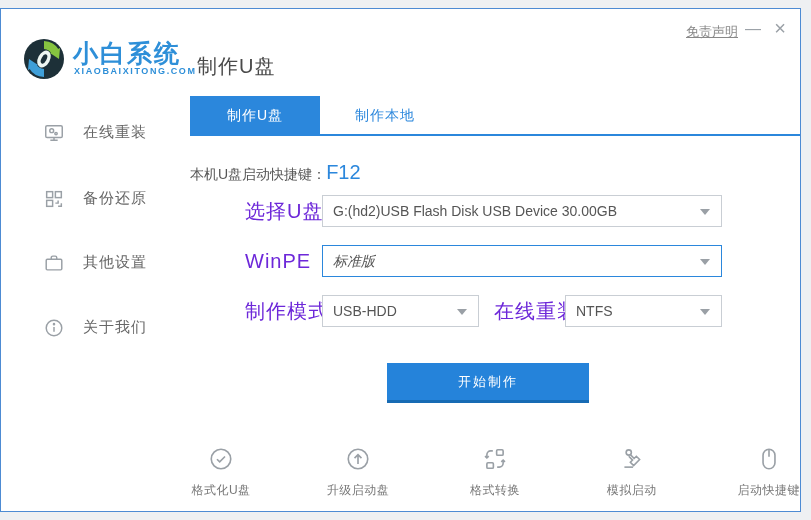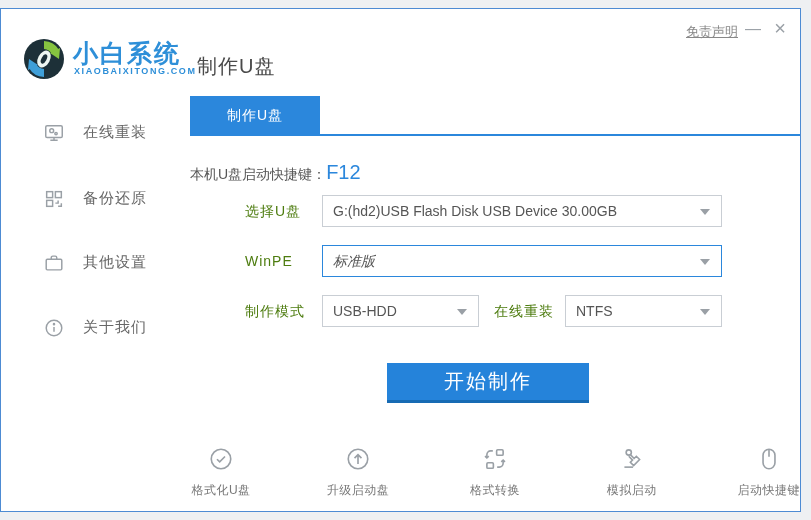--- a/index.html
+++ b/index.html
@@ -53,21 +53,21 @@
     border-bottom:2px solid #2b87dc; display:flex;
   }
   .tab { width:130px; line-height:38px; text-align:center; font-size:14px; color:#2b87dc; cursor:pointer; letter-spacing:1px; }
   .tab.active { background:#2b87dc; color:#fff; }
   
   .hotkey-line {
     position:absolute; left:189px; right:0; top:152px; text-align:left;
     font-size:14px; color:#555;
   }
   .hotkey-line .key { font-size:20px; color:#2b87dc; }
-  .f-label { position:absolute; font-size:14px; color:#4d7c0f; line-height:32px; letter-spacing:1px; }
+  .f-label { position:absolute; font-size:20px; color:#6d28d9; line-height:32px; letter-spacing:1px; }
   .dropdown {
     position:absolute; height:32px; background:#fff; border:1px solid #c9ced4;
     font-size:14px; color:#555; line-height:30px; padding-left:10px; cursor:pointer;
     white-space:nowrap; overflow:hidden;
   }
   .dropdown.blue { border-color:#2b87dc; }
   .dropdown .chev {
     position:absolute; right:11px; top:13px; width:0; height:0;
     border-left:5px solid transparent; border-right:5px solid transparent;
     border-top:6px solid #9aa0a6;
@@ -76,21 +76,21 @@
   .dd-usb    { left:321px; top:186px; width:400px; }
   .lab-winpe { left:244px; top:236px; }
   .dd-winpe  { left:321px; top:236px; width:400px;font-style:italic; }
   .lab-mode  { left:244px; top:286px; }
   .dd-mode   { left:321px; top:286px; width:157px; }
   .lab-part  { left:493px; top:286px; }
   .dd-part   { left:564px; top:286px; width:157px; }
   .start-btn {
     position:absolute; left:386px; top:354px; width:202px; height:40px;
     background:#2583da; border:none; border-bottom:3px solid #176bb4;
-    color:#fff; font-size:20px; letter-spacing:2px; cursor:pointer;
+    color:#fff; font-size:13px; letter-spacing:2px; cursor:pointer;
     font-family:"Liberation Sans","DejaVu Sans",sans-serif;
   }
   
   .tools {
     position:absolute; left:189px; right:0; top:437px;
     display:flex; justify-content:space-between; gap:17px;
   }
   .tool { display:flex; flex-direction:column; align-items:center; cursor:pointer; min-width:62px; }
   .tool svg { stroke:#9aa0a6; }
   .tool .t-label { margin-top:6px; font-size:12px; color:#777; letter-spacing:0.5px; }
@@ -156,20 +156,21 @@
         <circle cx="12" cy="12" r="8.5"></circle>
         <path d="M12 11v5"></path>
         <circle cx="12" cy="7.8" r="0.6" fill="#9aa0a6"></circle>
       </svg>
     </span>
     <span class="s-label">关于我们</span>
   </div>
 
   <div class="tabbar">
     <div class="tab active">制作U盘</div>
+    <div class="tab">制作本地</div>
   </div>
 
   <div class="hotkey-line"><span>本机U盘启动快捷键：</span><span class="key">F12</span></div>
 
   <span class="f-label lab-usb">选择U盘</span>
   <div class="dropdown dd-usb">
     <span>G:(hd2)USB Flash Disk USB Device 30.00GB</span>
     <span class="chev"></span>
   </div>
 

